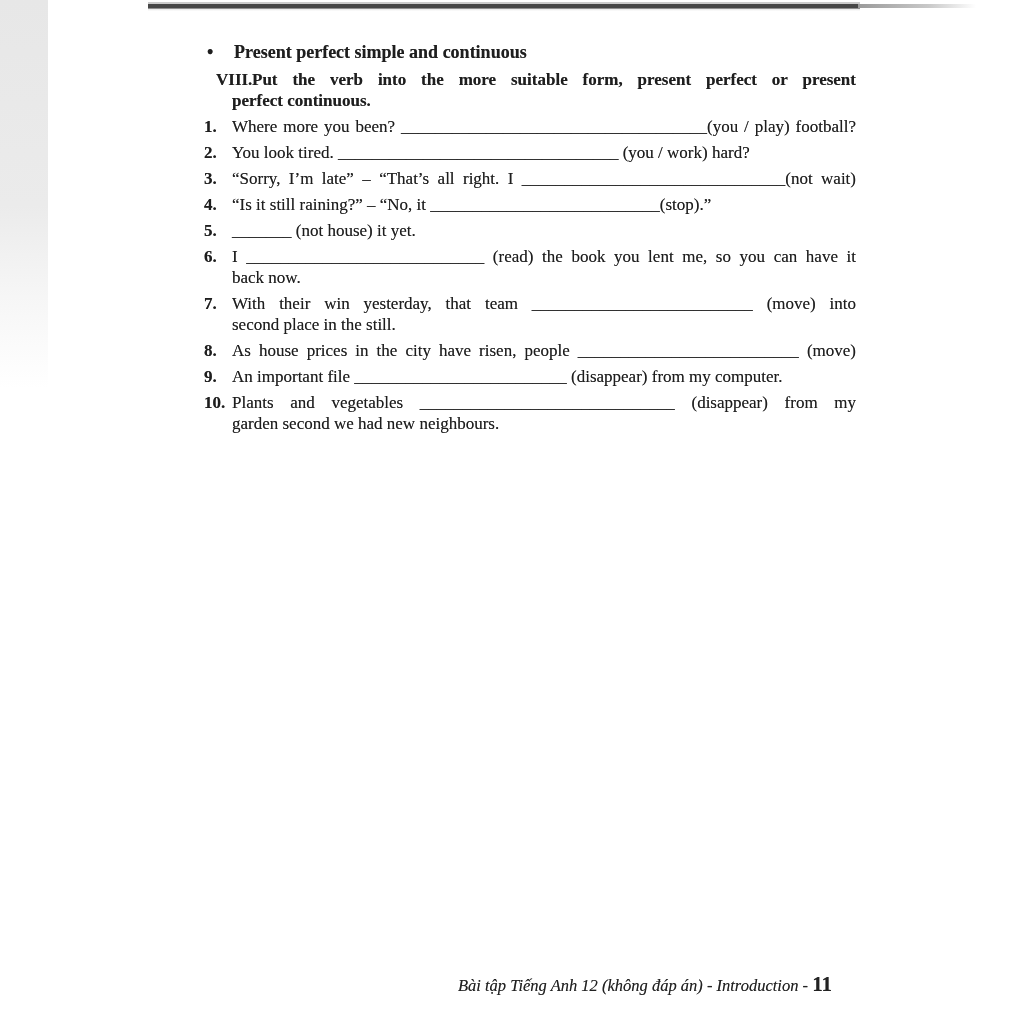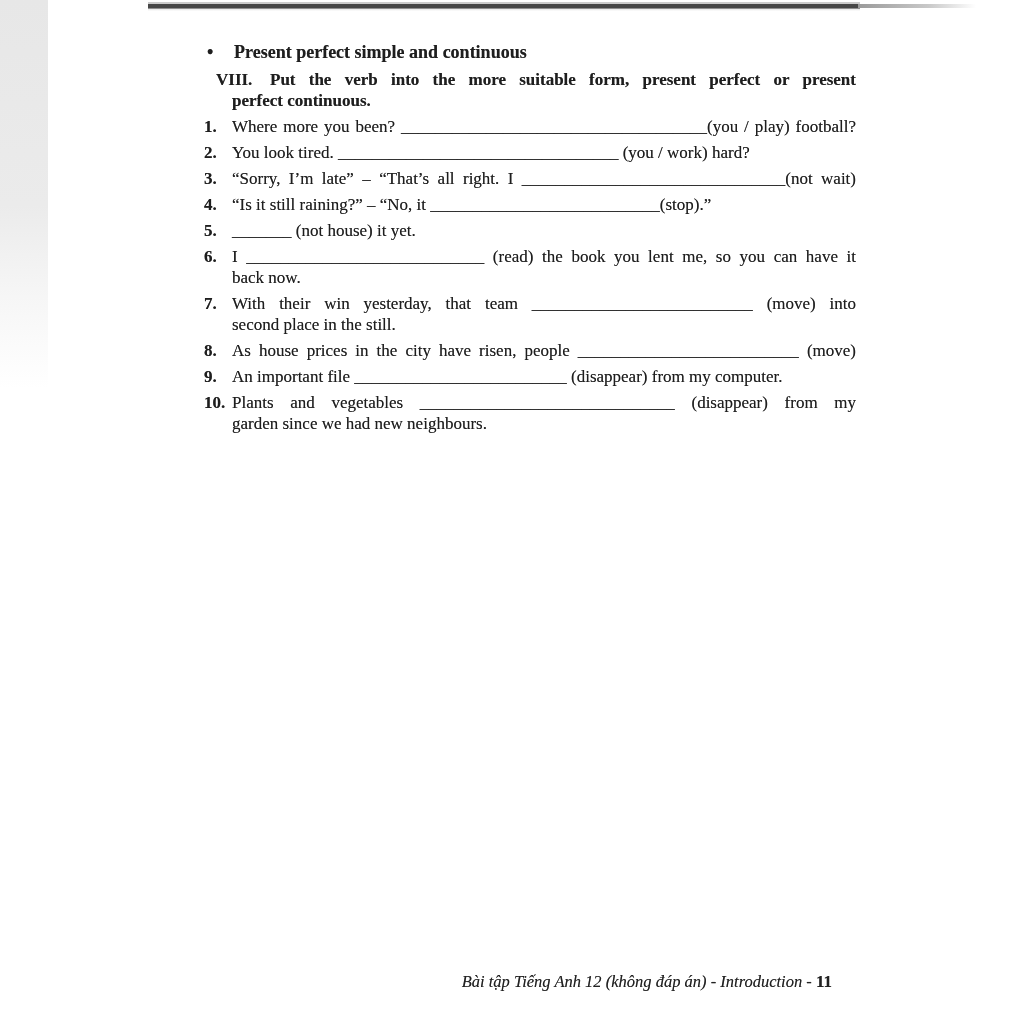--- a/index.html
+++ b/index.html
@@ -52,21 +52,21 @@
     line-height: 24px;
   }
   .topic .bullet { width: 30px; padding-left: 3px; }
   .heading {
     position: relative;
     margin-top: 5px;
     padding-left: 28px;
     font-weight: bold;
   }
   .heading .hnum { position: absolute; left: 12px; top: 0; }
-  .heading .hline1 { padding-left: 38px; }
+  .heading .hline1 { padding-left: 20px; }
   .items { margin-top: 1px; }
   .item {
     position: relative;
     padding-left: 28px;
     margin-top: 5px;
   }
   .item .num {
     position: absolute;
     left: 0; top: 0;
     font-weight: bold;
@@ -82,21 +82,21 @@
     width: 628px;
     text-align: right;
     font-size: 16.5px;
     font-style: italic;
     color: #222222;
     text-shadow: 0 0 0.5px rgba(20,20,20,0.5);
   }
   .footer .pagenum {
     font-style: normal;
     font-weight: bold;
-    font-size: 17px;
+    font-size: 21px;
   }
 </style>
 </head>
 <body>
 
 <div class="page">
 
   <div class="left-strip"></div>
   <div class="top-bar"></div>
   <div class="top-bar-tail"></div>
@@ -159,21 +159,21 @@
       </div>
 
       <div class="item">
         <span class="num">9.</span>
         <div class="line">An important file _________________________ (disappear) from my computer.</div>
       </div>
 
       <div class="item">
         <span class="num">10.</span>
         <div class="line j">Plants and vegetables ______________________________ (disappear) from my</div>
-        <div class="line">garden since we had new neighbours.</div>
+        <div class="line">garden second we had new neighbours.</div>
       </div>
 
     </div>
   </div>
 
   <div class="footer">
     <span>Bài tập Tiếng Anh 12 (không đáp án) - Introduction - </span><span class="pagenum">11</span>
   </div>
 
 </div>

